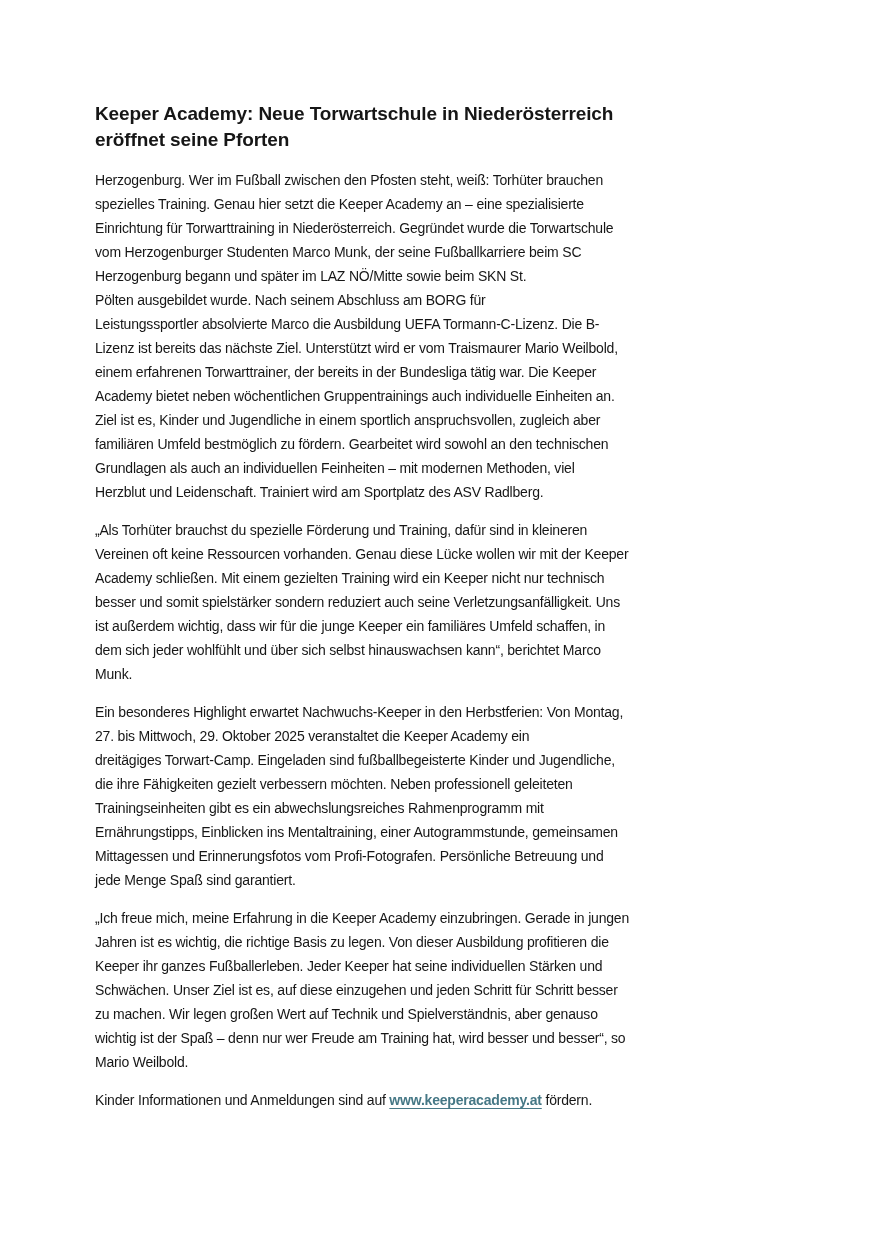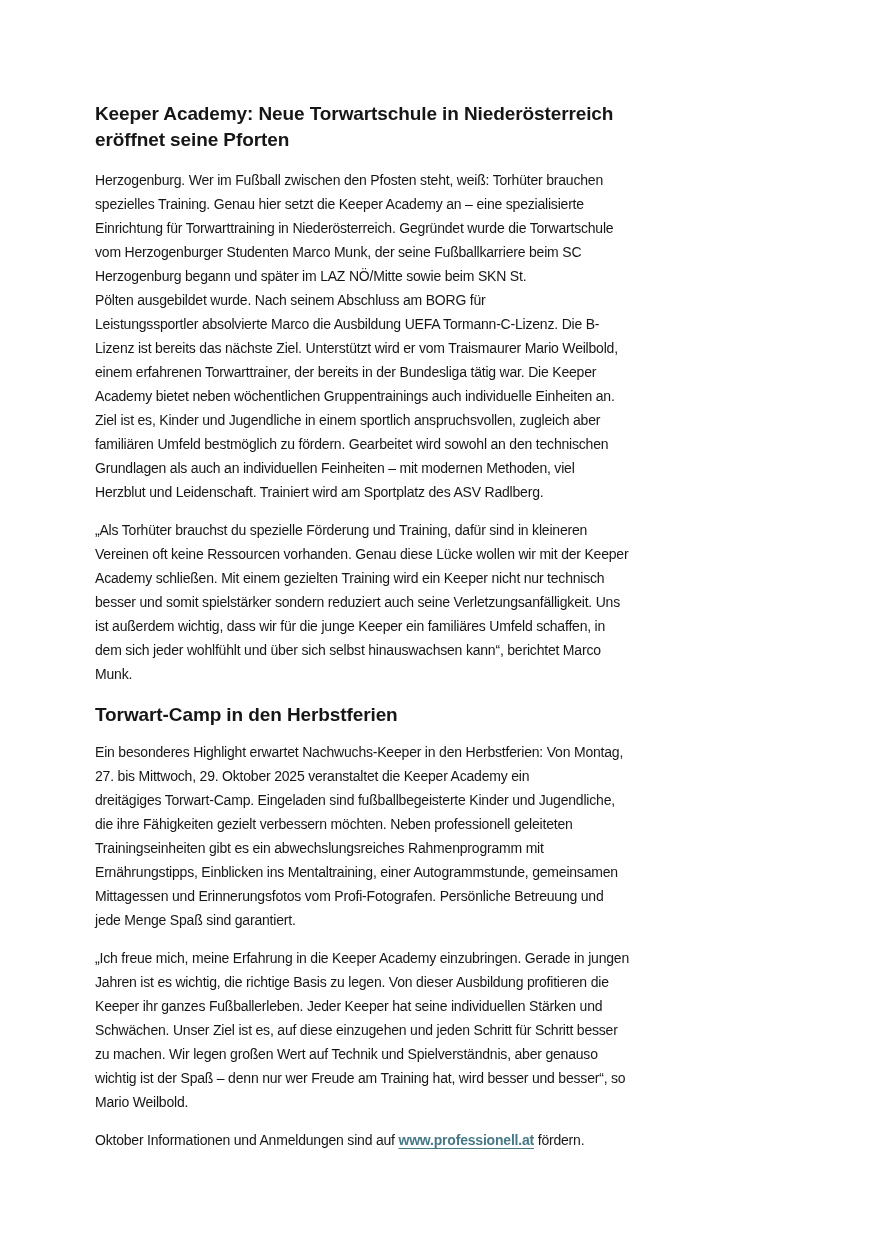--- a/index.html
+++ b/index.html
@@ -69,30 +69,29 @@
 familiären Umfeld bestmöglich zu fördern. Gearbeitet wird sowohl an den technischen
 Grundlagen als auch an individuellen Feinheiten – mit modernen Methoden, viel
 Herzblut und Leidenschaft. Trainiert wird am Sportplatz des ASV Radlberg.</p>
   <p class="body-para">„Als Torhüter brauchst du spezielle Förderung und Training, dafür sind in kleineren
 Vereinen oft keine Ressourcen vorhanden. Genau diese Lücke wollen wir mit der Keeper
 Academy schließen. Mit einem gezielten Training wird ein Keeper nicht nur technisch
 besser und somit spielstärker sondern reduziert auch seine Verletzungsanfälligkeit. Uns
 ist außerdem wichtig, dass wir für die junge Keeper ein familiäres Umfeld schaffen, in
 dem sich jeder wohlfühlt und über sich selbst hinauswachsen kann“, berichtet Marco
 Munk.</p>
-  <h2 class="section-heading">Torwart-Camp in den Herbstferien</h2>
   <p class="body-para">Ein besonderes Highlight erwartet Nachwuchs-Keeper in den Herbstferien: Von Montag,
 27. bis Mittwoch, 29. Oktober 2025 veranstaltet die Keeper Academy ein
 dreitägiges Torwart-Camp. Eingeladen sind fußballbegeisterte Kinder und Jugendliche,
 die ihre Fähigkeiten gezielt verbessern möchten. Neben professionell geleiteten
 Trainingseinheiten gibt es ein abwechslungsreiches Rahmenprogramm mit
 Ernährungstipps, Einblicken ins Mentaltraining, einer Autogrammstunde, gemeinsamen
 Mittagessen und Erinnerungsfotos vom Profi-Fotografen. Persönliche Betreuung und
 jede Menge Spaß sind garantiert.</p>
   <p class="body-para">„Ich freue mich, meine Erfahrung in die Keeper Academy einzubringen. Gerade in jungen
 Jahren ist es wichtig, die richtige Basis zu legen. Von dieser Ausbildung profitieren die
 Keeper ihr ganzes Fußballerleben. Jeder Keeper hat seine individuellen Stärken und
 Schwächen. Unser Ziel ist es, auf diese einzugehen und jeden Schritt für Schritt besser
 zu machen. Wir legen großen Wert auf Technik und Spielverständnis, aber genauso
 wichtig ist der Spaß – denn nur wer Freude am Training hat, wird besser und besser“, so
 Mario Weilbold.</p>
-  <p class="body-para"><span>Oktober Informationen und Anmeldungen sind auf </span><a href="#" class="site-link">www.professionell.at</a><span> fördern.</span></p>
+  <p class="body-para"><span>Kinder Informationen und Anmeldungen sind auf </span><a href="#" class="site-link">www.keeperacademy.at</a><span> fördern.</span></p>
 </div>
 
 </body></html>

